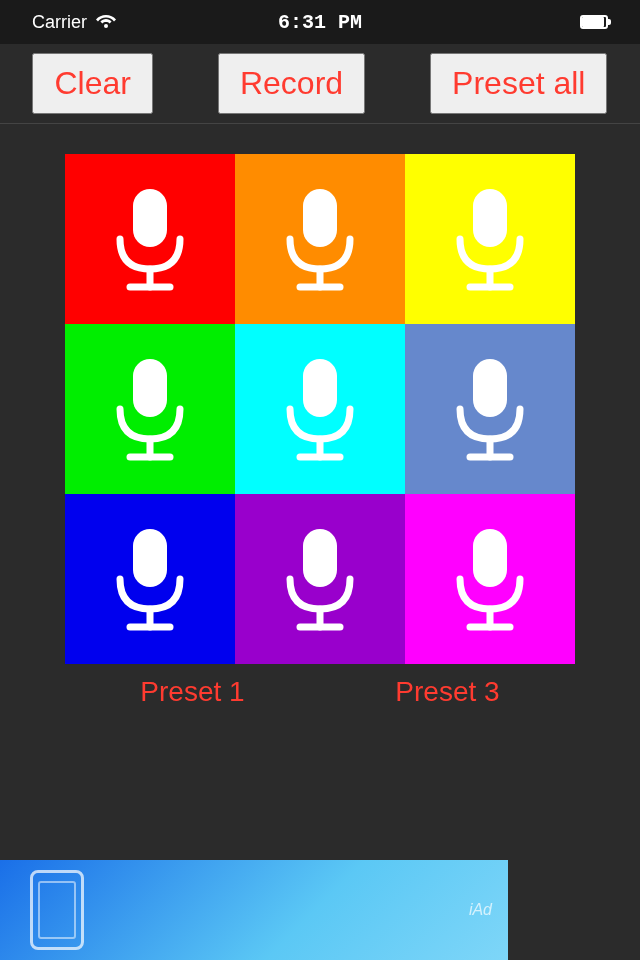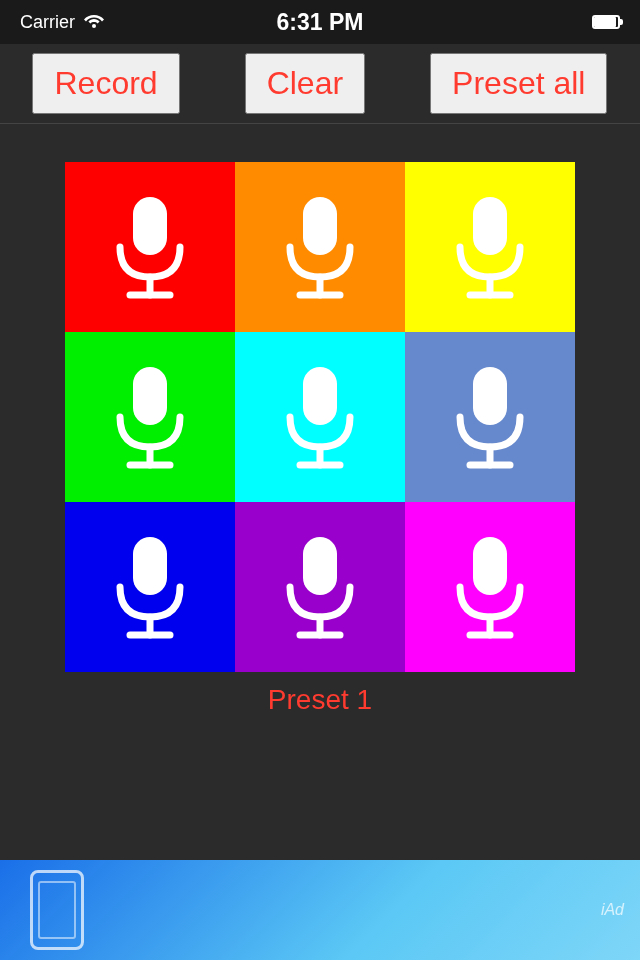--- a/index.html
+++ b/index.html
@@ -14,36 +14,37 @@
     }
 
     
     .status-bar {
       width: 640px;
       height: 44px;
       background: #1a1a1a;
       display: flex;
       align-items: center;
       justify-content: space-between;
-      padding: 0 20px;
+      padding: 0 32px;
       color: #fff;
       font-size: 18px;
       font-weight: 500;
     }
     .status-left {
       display: flex;
       align-items: center;
       gap: 8px;
     }
     .status-center {
-      font-size: 23px;
+      font-size: 20px;
       font-weight: 600;
       position: absolute;
       left: 50%;
       transform: translateX(-50%);
+      font-family: Liberation Mono, monospace;
     }
     .status-right {
       display: flex;
       align-items: center;
       gap: 6px;
     }
     .battery {
       width: 28px;
       height: 14px;
       border: 2px solid #fff;
@@ -88,21 +89,21 @@
     }
 
     
     .spacer {
       height: 30px;
     }
 
     
     .grid-container {
       width: 510px;
-      margin: 8px auto;
+      margin: 0 auto;
     }
     .grid {
       display: grid;
       grid-template-columns: repeat(3, 1fr);
       gap: 0;
       width: 510px;
     }
     .grid-cell {
       width: 170px;
       height: 170px;
@@ -132,21 +133,21 @@
       font-weight: 400;
       text-align: center;
       width: 170px;
     }
 
     
     .ad-banner {
       position: absolute;
       bottom: 0;
       left: 0;
-      width: 640px;
+      width: 508px;
       height: 100px;
       background: linear-gradient(135deg, #1a6fe8 0%, #5bc8f5 60%, #7ed6f8 100%);
       display: flex;
       align-items: center;
       justify-content: flex-end;
       padding-right: 16px;
     }
     .ad-label {
       color: rgba(255,255,255,0.7);
       font-size: 16px;
@@ -188,22 +189,22 @@
   </div>
   <div class="status-center">6:31 PM</div>
   <div class="status-right">
     <div class="battery">
       <div class="battery-fill"></div>
     </div>
   </div>
 </div>
 
 <div class="toolbar">
+  <button class="toolbar-btn">Clear</button>
   <button class="toolbar-btn">Record</button>
-  <button class="toolbar-btn">Clear</button>
   <button class="toolbar-btn">Preset all</button>
 </div>
 
 <div class="spacer"></div>
 
 <div class="grid-container">
   <div class="grid" id="sound-grid">
 
   <div class="grid-cell" style="background: rgb(255, 0, 0);">
   <svg class="mic-svg" viewBox="0 0 90 110" xmlns="http://www.w3.org/2000/svg">
@@ -310,20 +311,21 @@
 
     <line x1="45" y1="85" x2="45" y2="103" stroke="white" stroke-width="7" stroke-linecap="round"></line>
 
     <line x1="25" y1="103" x2="65" y2="103" stroke="white" stroke-width="7" stroke-linecap="round"></line>
   </svg>
 </div>
     </div>
   <div class="preset-labels" id="preset-labels">
 
   <div class="preset-label">Preset 1</div>
+      <div class="preset-label">Preset 3</div>
     </div>
 </div>
 
 <div class="ad-banner">
   <div class="ad-phone-icon">
     <div class="ad-phone-screen"></div>
   </div>
   <span class="ad-label">iAd</span>
 </div>
 

